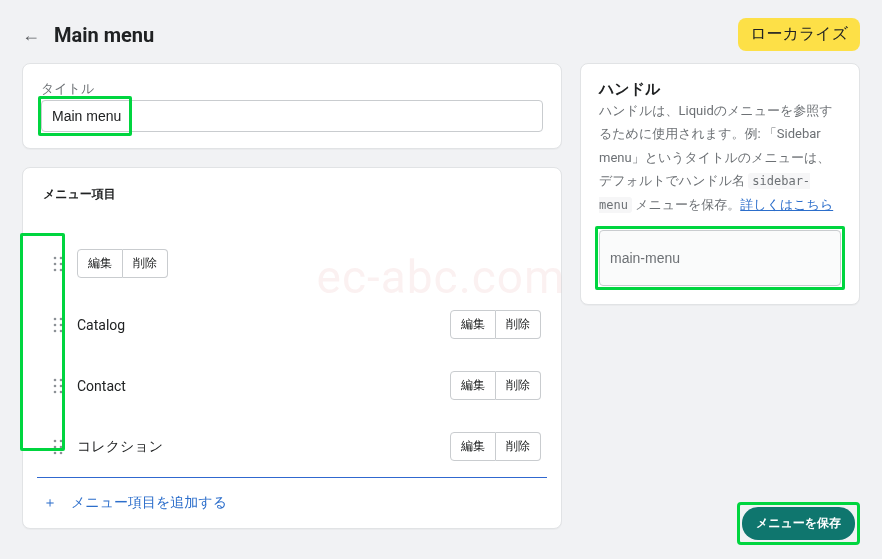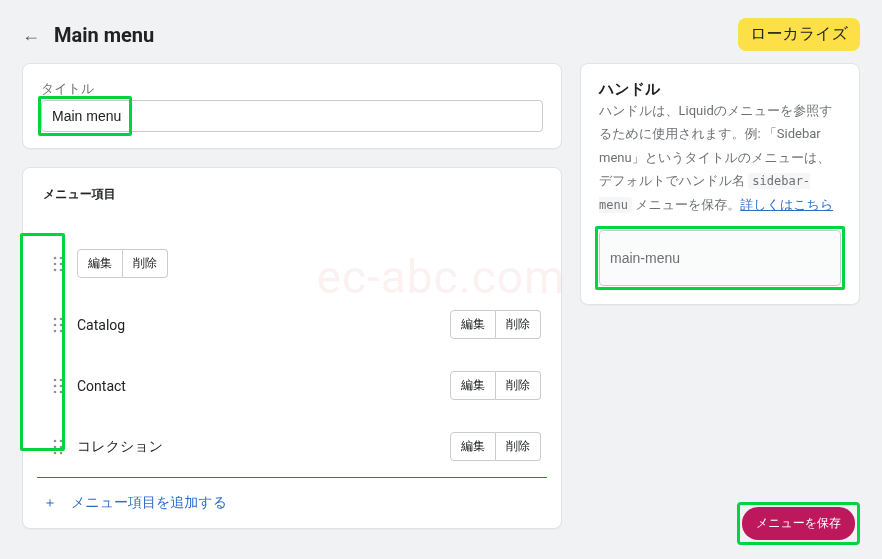--- a/index.html
+++ b/index.html
@@ -198,27 +198,27 @@
     bottom: 14px;
     right: 22px;
   }
   .save-btn-wrap {
     border: 3px solid #00d53f;
     border-radius: 4px;
     padding: 2px;
     display: inline-block;
   }
   .save-btn {
-    background: #be185d;
+    background: #0f766e;
     color: #fff;
     border: none;
     border-radius: 16px;
     padding: 8px 14px;
     font-size: 12px;
-    font-weight: 400;
+    font-weight: 700;
     cursor: pointer;
   }
   .watermark {
     position: absolute;
     left: 50%; top: 50%;
     transform: translate(-50%, -55%);
     font-size: 46px;
     color: rgba(200, 60, 60, 0.07);
     font-weight: 400;
     pointer-events: none;

